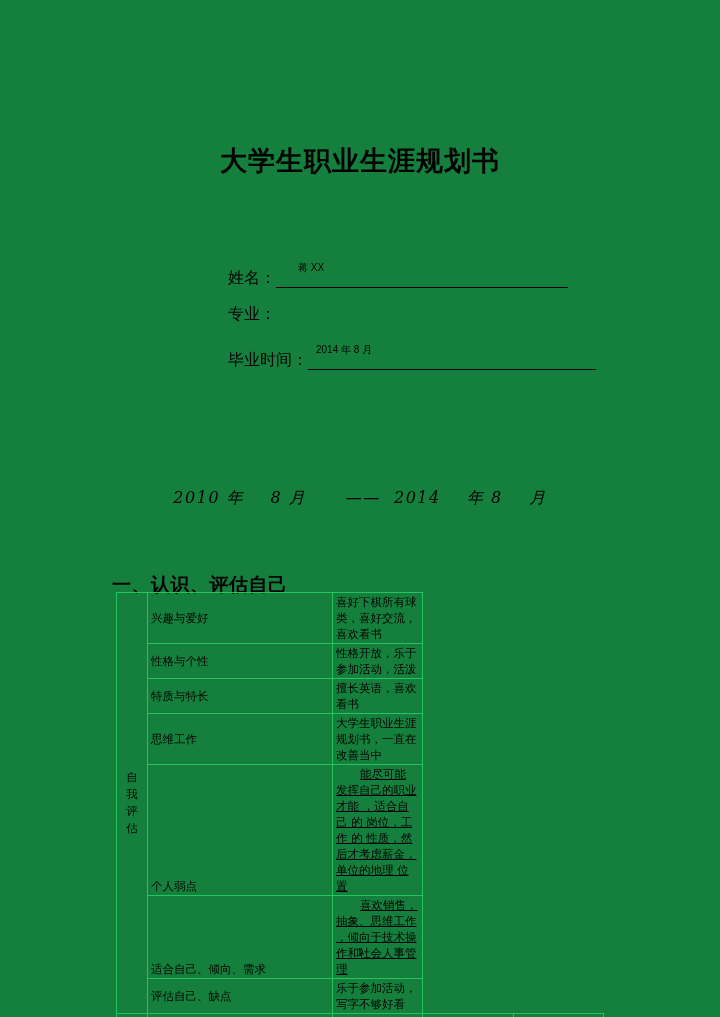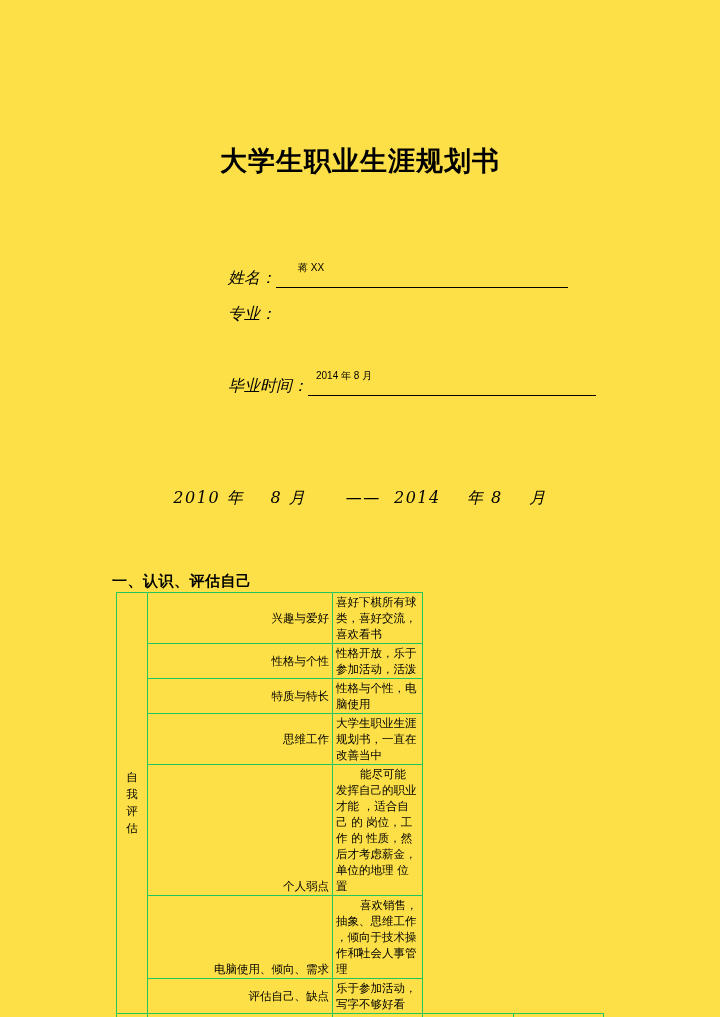--- a/index.html
+++ b/index.html
@@ -8,21 +8,21 @@
     background: #ffffff;
   }
   body {
     font-family: "DejaVu Sans", "Liberation Sans", sans-serif;
     color: #000000;
   }
   .page {
     position: relative;
     width: 720px;
     height: 1017px;
-    background: #fde047;
+    background: #15803d;
     overflow: hidden;
     box-sizing: border-box;
   }
 
   
   .doc-title {
     position: absolute;
     top: 143px;
     left: 0;
     width: 720px;
@@ -45,36 +45,34 @@
     display: flex;
     align-items: flex-end;
     margin-bottom: 16px;
     font-size: 16px;
     font-family: "DejaVu Serif", "Liberation Serif", serif;
   }
   .field-label {
     white-space: nowrap;
     font-size: 16px;
     line-height: 20px;
-    font-style: italic;
   }
   .field-value {
     flex: 1;
     border-bottom: 1.2px solid #000;
     padding-left: 22px;
     padding-bottom: 9px;
     line-height: 20px;
     font-size: 10px;
     font-family: Liberation Sans, sans-serif;
     white-space: nowrap;
     overflow: hidden;
   }
   .field-row.grad .field-value {
     padding-left: 8px;
-    margin-top: 26px;
   }
   .field-row.grad { width: 368px; }
 
   
   .date-range {
     position: absolute;
     top: 488px;
     left: 0;
     width: 720px;
     text-align: center;
@@ -83,21 +81,21 @@
     letter-spacing: 1.5px;
     white-space: pre;
     font-style: italic;
   }
 
   
   .section-heading {
     position: absolute;
     top: 572px;
     left: 112px;
-    font-size: 15px;
+    font-size: 19px;
     font-weight: bold;
     font-family: "DejaVu Sans", "Liberation Sans", sans-serif;
     letter-spacing: 0.5px;
   }
 
   
   .eval-table {
     position: absolute;
     top: 592px;
     left: 116px;
@@ -126,31 +124,32 @@
     width: 100%;
   }
   .vcat .vstack span {
     display: block;
     text-align: center;
     line-height: 17px;
   }
   .label-cell {
     width: 178px;
     padding-left: 5px;
-    text-align: right;
+    text-align: left;
   }
   .label-cell.mid { vertical-align: bottom; padding-bottom: 1px; }
   .content-cell {
     padding-left: 4px;
     padding-right: 2px;
     text-align: left;
   }
   .content-cell .ind {
     text-indent: 24px;
     display: block;
+    text-decoration: underline;
   }
   .rel-col {
     width: 28px;
     text-align: center;
     vertical-align: middle;
     padding: 2px 1px;
   }
   .rel-title {
     width: 54px;
     text-align: center;
@@ -212,34 +211,34 @@
         </td>
         <td class="label-cell">兴趣与爱好</td>
         <td class="content-cell">喜好下棋所有球类，喜好交流，喜欢看书</td>
       </tr>
       <tr>
         <td class="label-cell">性格与个性</td>
         <td class="content-cell">性格开放，乐于参加活动，活泼</td>
       </tr>
       <tr>
         <td class="label-cell">特质与特长</td>
-        <td class="content-cell">性格与个性，电脑使用</td>
+        <td class="content-cell">擅长英语，喜欢看书</td>
       </tr>
       <tr>
         <td class="label-cell">思维工作</td>
         <td class="content-cell">大学生职业生涯规划书，一直在改善当中</td>
       </tr>
       <tr>
         <td class="label-cell mid">个人弱点</td>
         <td class="content-cell">
           <span class="ind">能尽可能 发挥自己的职业 才能 ，适合自己 的 岗位，工作 的  性质，然后才考虑薪金，单位的地理   位置</span>
         </td>
       </tr>
       <tr>
-        <td class="label-cell mid">电脑使用、倾向、需求</td>
+        <td class="label-cell mid">适合自己、倾向、需求</td>
         <td class="content-cell">
           <span class="ind">喜欢销售，抽象、思维工作 ，倾向于技术操作和社会人事管理</span>
         </td>
       </tr>
       <tr>
         <td class="label-cell">评估自己、缺点</td>
         <td class="content-cell">乐于参加活动，写字不够好看</td>
       </tr>
 
       <tr>

